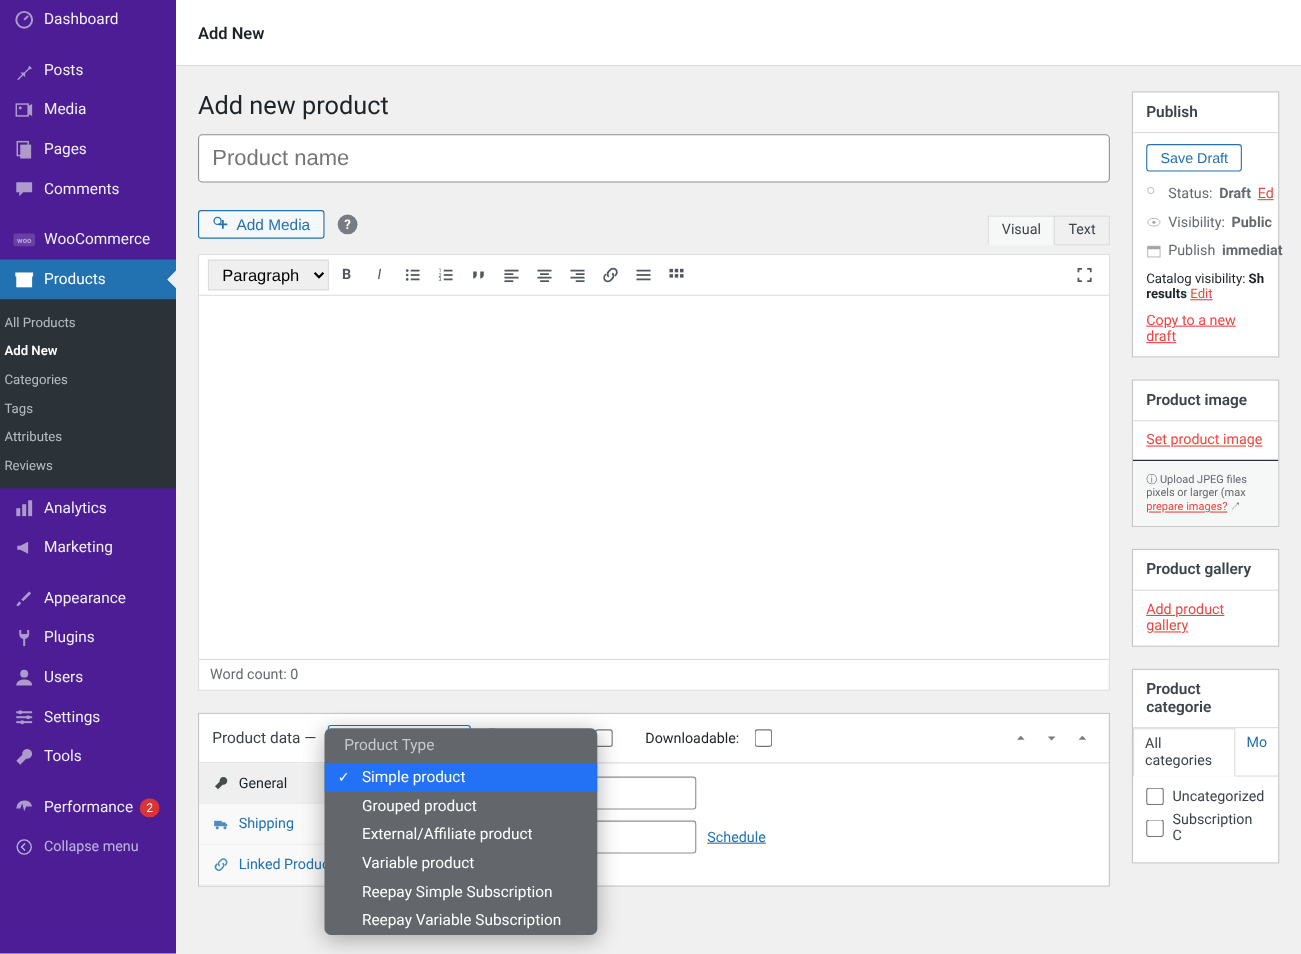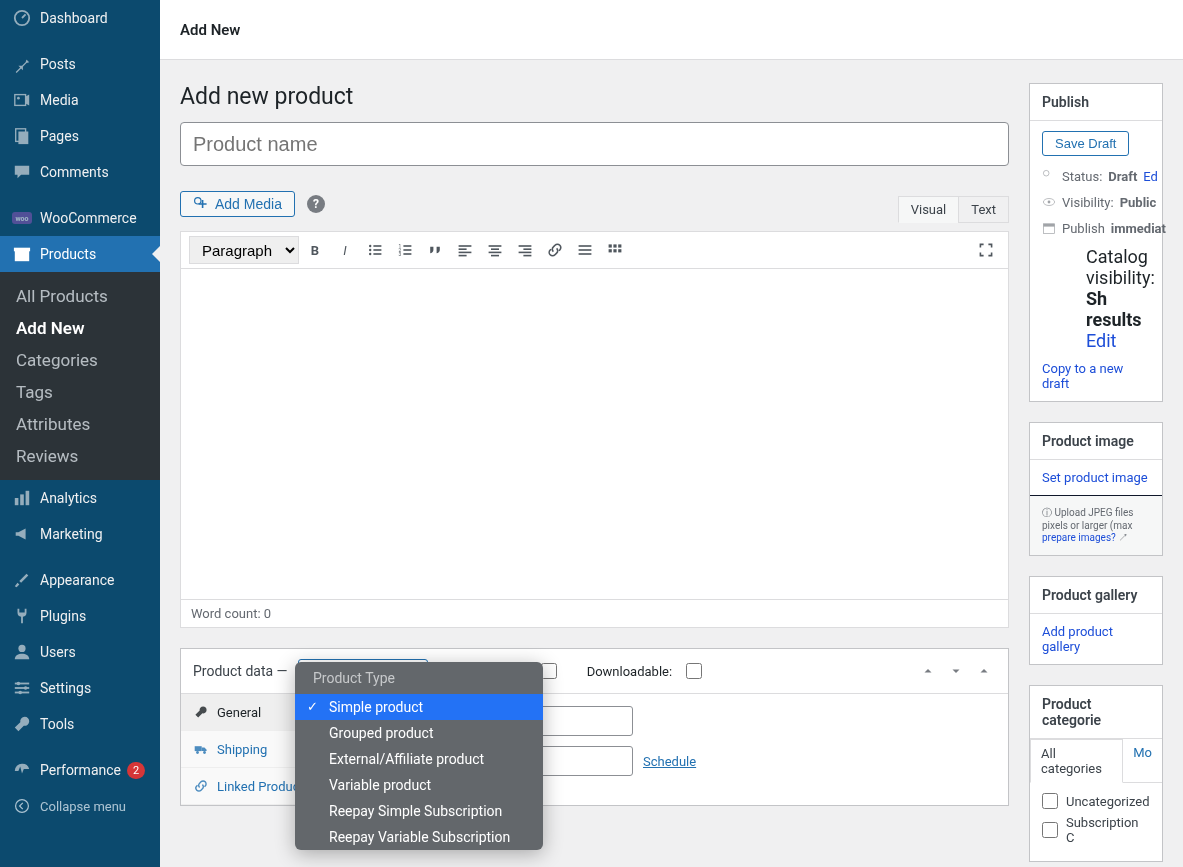--- a/index.html
+++ b/index.html
@@ -1,27 +1,27 @@
 <!DOCTYPE html>
 <html><head>
 <meta charset="utf-8">
 <style>
 * { margin: 0; padding: 0; box-sizing: border-box; }
 body { font-family: -apple-system, BlinkMacSystemFont, "Segoe UI", Roboto, sans-serif; font-size: 13px; color: #3c434a; background: #f0f0f1; overflow: hidden; }
 .layout { display: flex; width: 1183px; height: 867px; }
 
 
-.sidebar { width: 160px; background: #0c4a6e; color: #f0f0f1; flex-shrink: 0; overflow-y: auto; }
+.sidebar { width: 160px; background: #4c1d95; color: #f0f0f1; flex-shrink: 0; overflow-y: auto; }
 .menu-item { display: flex; align-items: center; padding: 8px 8px 8px 12px; font-size: 14px; color: #f0f0f1; cursor: pointer; position: relative; }
 .menu-item .icon { width: 20px; height: 20px; margin-right: 8px; display: flex; align-items: center; justify-content: center; opacity: 0.6; }
 .menu-item.active { background: #2271b1; color: #fff; }
 .menu-item.active .icon { opacity: 1; }
 .menu-item.active::after { content: ''; position: absolute; right: 0; top: 50%; transform: translateY(-50%); border: 8px solid transparent; border-right-color: #f0f0f1; }
 .submenu { background: #2c3338; padding: 8px 0; }
-.submenu-item { padding: 6px 16px; font-size: 17px; color: rgba(240,246,252,0.7); cursor: pointer; }
+.submenu-item { padding: 6px 4px; font-size: 12px; color: rgba(240,246,252,0.7); cursor: pointer; }
 .submenu-item.current { color: #fff; font-weight: 600; }
 .menu-sep { height: 10px; }
 .badge { background: #d63638; color:#fff; border-radius: 9px; font-size: 11px; padding: 0 6px; margin-left: 6px; line-height: 17px; }
 .collapse-item { display: flex; align-items: center; padding: 8px 12px; font-size: 13px; color: rgba(240,246,252,0.7); cursor: pointer; }
 .collapse-item .icon { width:20px; height:20px; margin-right:8px; display:flex; align-items:center; justify-content:center; }
 
 
 .main { flex: 1; display: flex; flex-direction: column; overflow: hidden; }
 .topbar { background: #fff; padding: 0 0 0 20px; display: flex; align-items: center; height: 60px; border-bottom: 1px solid #dcdcde; }
 .topbar-title { font-size: 15px; font-weight: 600; color: #1d2327; }
@@ -78,21 +78,21 @@
 .dropdown-opt.selected { background: #2372f5; }
 .dropdown-opt.selected::before { content:'✓'; position:absolute; left:12px; font-size:13px; }
 
 
 .sidebox { border:1px solid #c3c4c7; background:#fff; margin-bottom: 20px; }
 .sidebox-header { padding: 10px 12px; font-size:14px; font-weight:600; border-bottom:1px solid #dcdcde; }
 .sidebox-body { padding: 10px 12px; font-size: 13px; }
 .sidebox-body .row { display:flex; align-items:center; gap:6px; margin-bottom:10px; color:#646970; }
 .sidebox-body .row .ricon { width:16px; height:16px; display:flex; align-items:center; justify-content:center; opacity:0.6; }
 .btn-outline { border:1px solid #2271b1; color:#2271b1; background:#fff; padding: 4px 12px; border-radius:3px; font-size:13px; cursor:pointer; }
-.link-blue { color:#1d4ed8; cursor:pointer; }
+.link-blue { color:#ef4444; text-decoration:underline; cursor:pointer; }
 .img-hint { background:#f6f7f7; border-top:1px solid #0f172a; padding:10px 12px; font-size:10px; color:#646970; }
 .cat-tabs { display:flex; border-bottom:1px solid #dcdcde; }
 .cat-tab { padding:6px 10px; font-size:13px; cursor:pointer; }
 .cat-tab.active { border:1px solid #dcdcde; border-bottom-color:#fff; margin-bottom:-1px; background:#fff; }
 .cat-list { padding: 10px 12px; }
 .cat-item { display:flex; align-items:center; gap:8px; font-size:13px; margin-bottom:6px; }
 .cat-item input { width:16px; height:16px; }
 
 svg { display:block; }
 </style>
@@ -483,21 +483,21 @@
             <div class="row">
               <span class="ricon">
                   <svg width="14" height="14" viewBox="0 0 20 20" fill="currentColor">
                     <rect x="2" y="4" width="16" height="14" fill="none" stroke="currentColor"></rect>
                     <rect x="2" y="4" width="16" height="4"></rect>
                   </svg>
                 </span>
               <span>Publish</span>
               <b>immediat</b>
             </div>
-            <div style="font-size:18px;color:#1d2327;margin-bottom:10px;margin-left:44px;">
+            <div style="font-size:12px;color:#1d2327;margin-bottom:10px;">
               <span>Catalog visibility:</span>
               <b>Sh</b>
               <b>results</b>
               <span class="link-blue">Edit</span>
             </div>
             <div><span class="link-blue">Copy to a new draft</span></div>
           </div>
         </div>
 
         <div class="sidebox">

